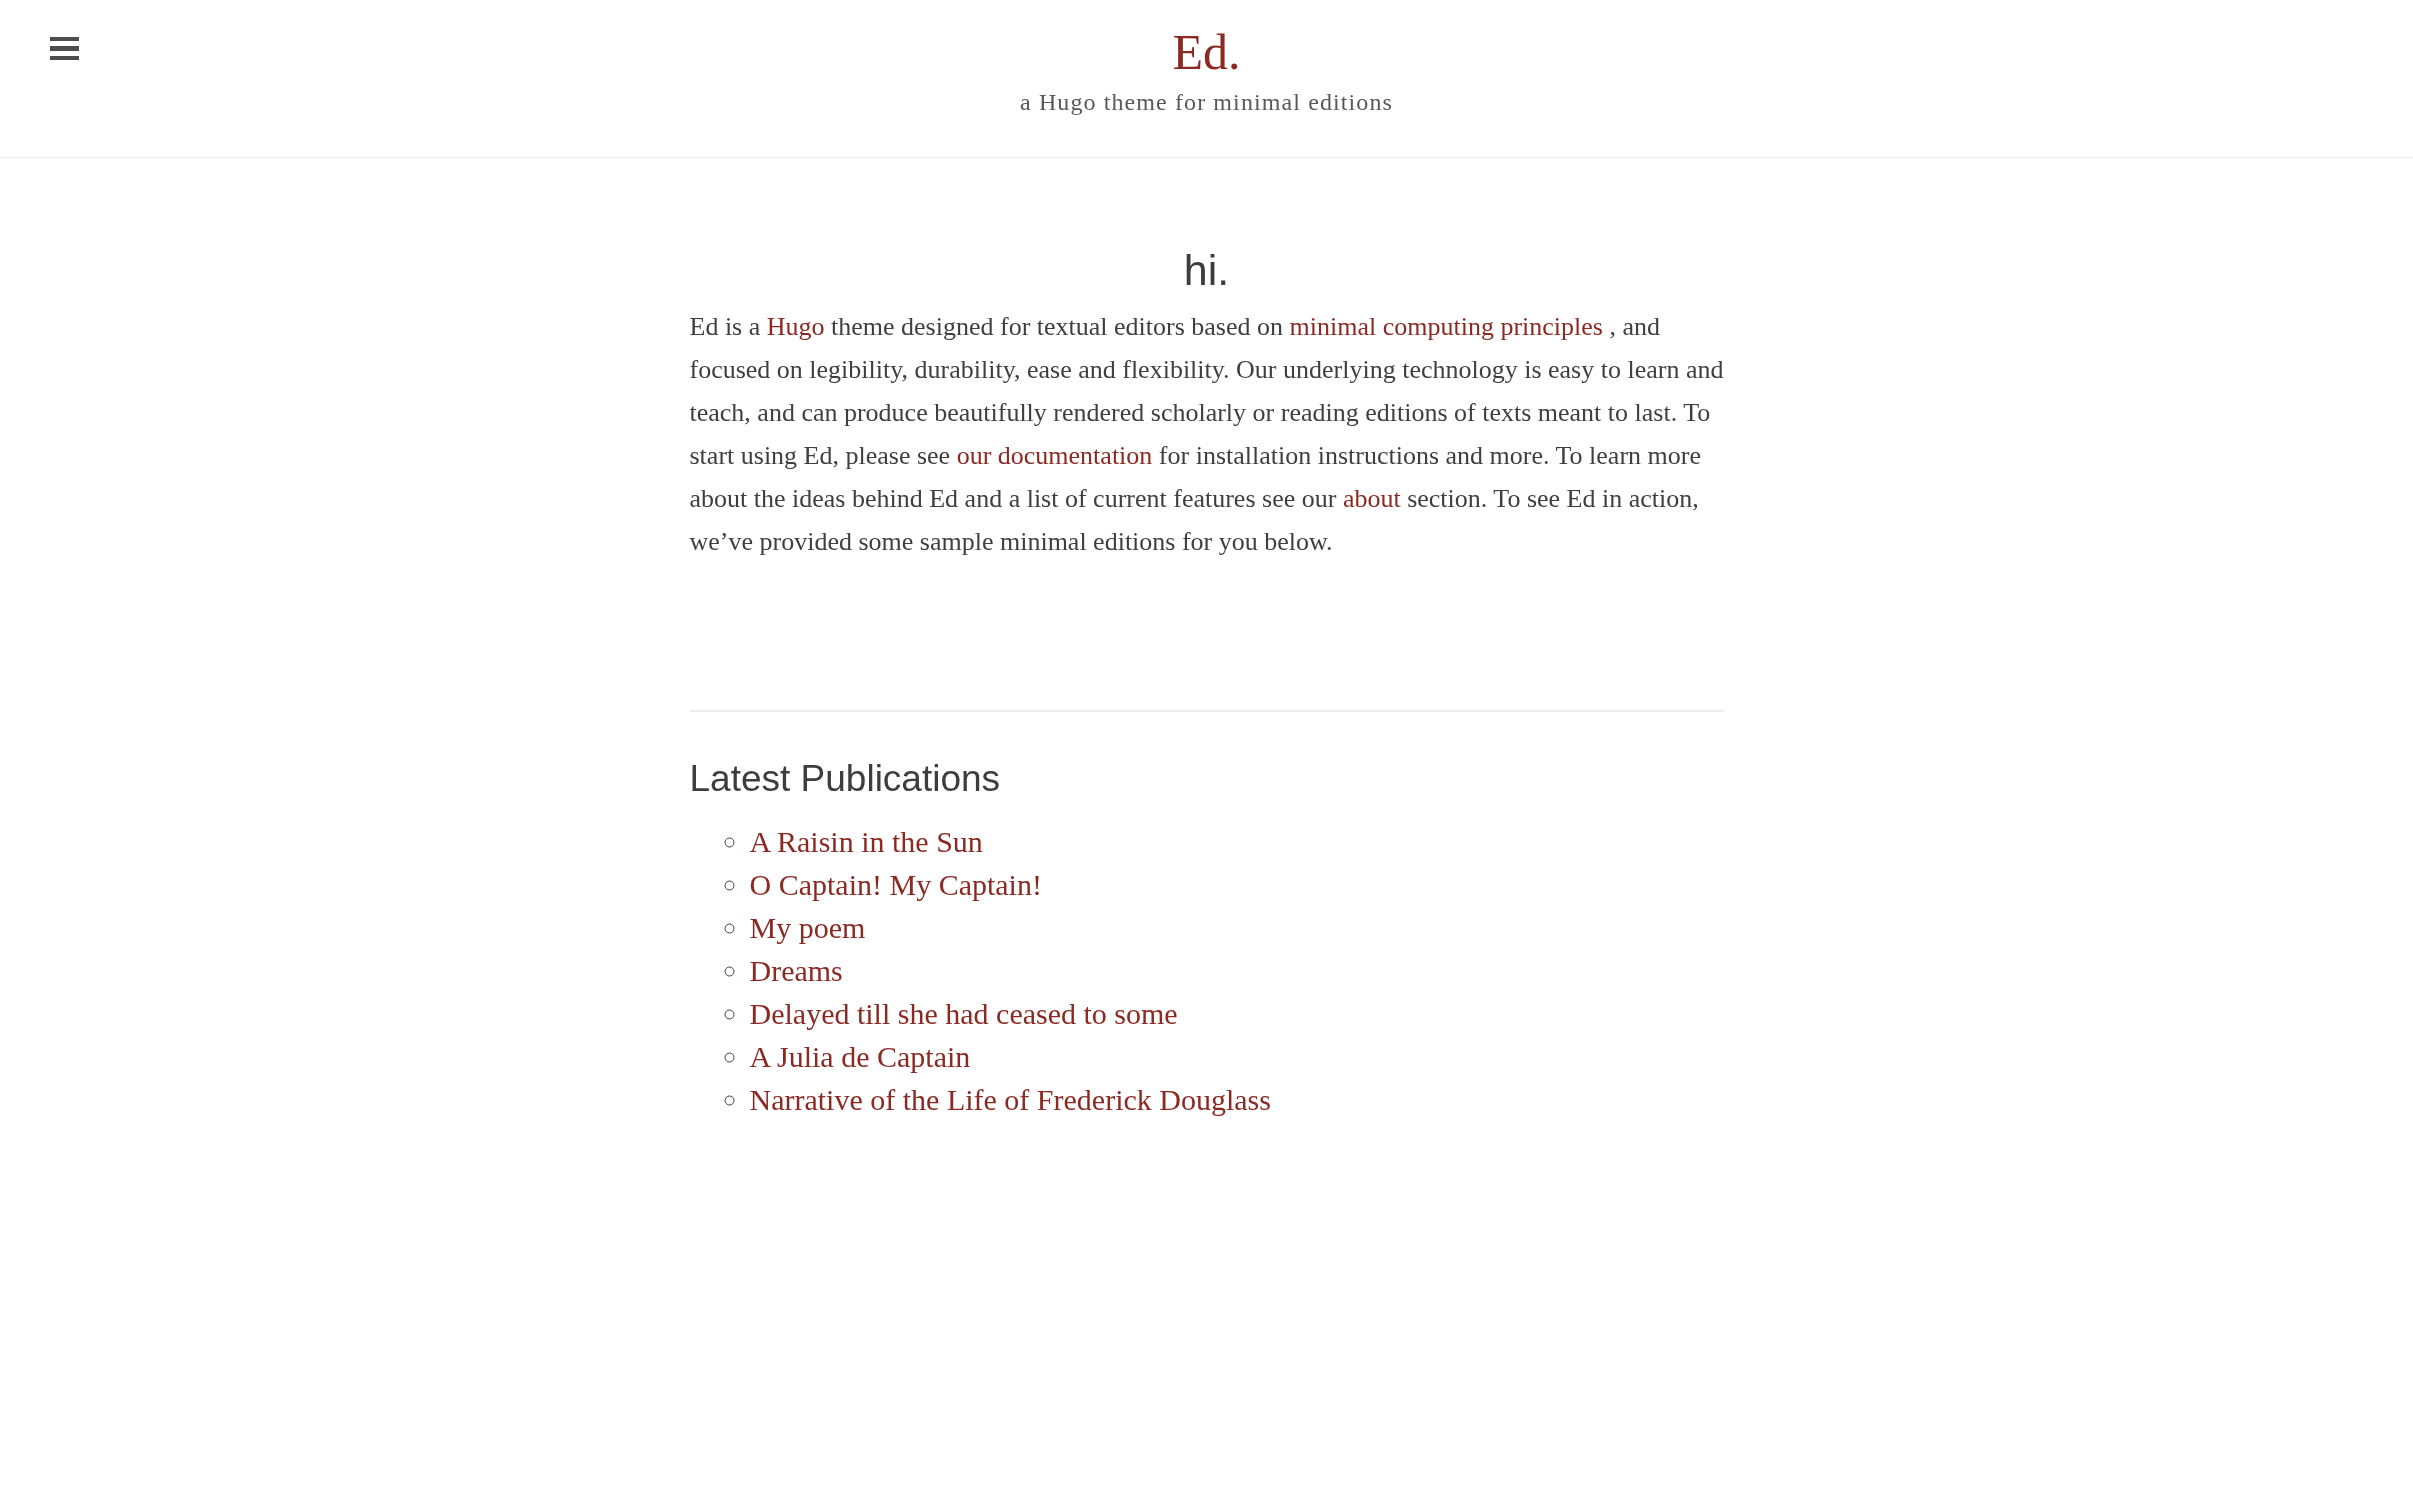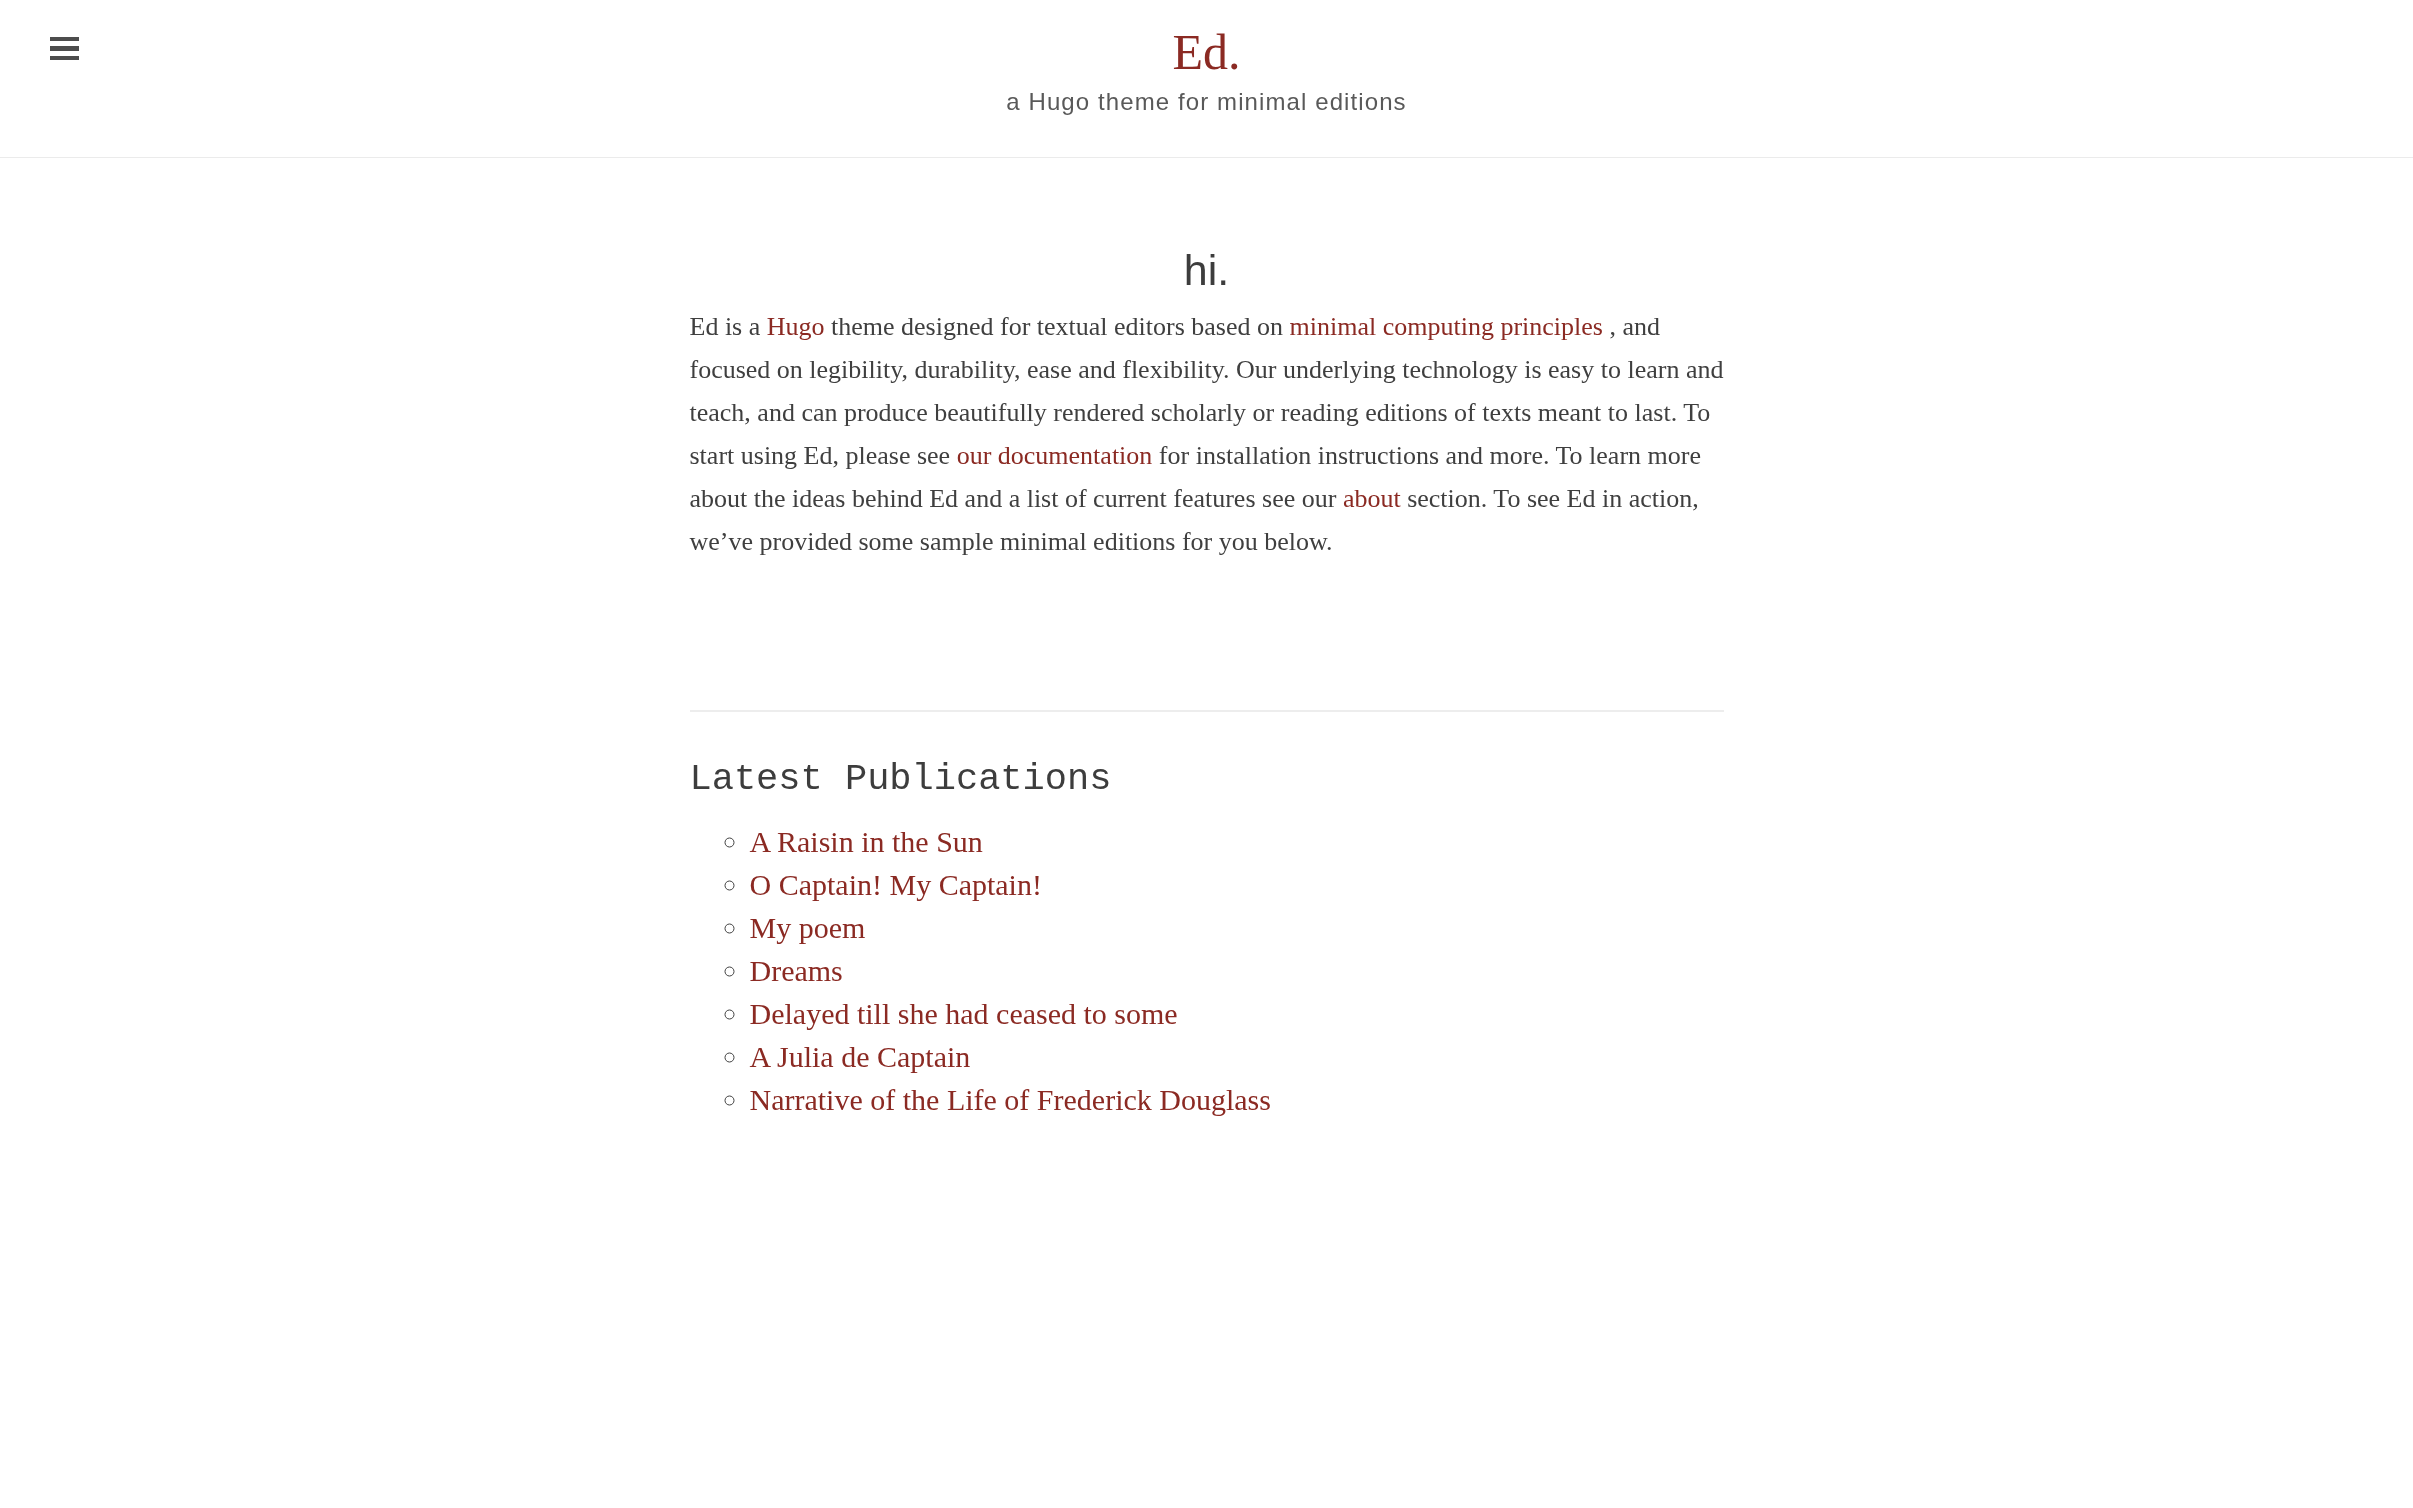--- a/index.html
+++ b/index.html
@@ -49,21 +49,21 @@
     margin:4px;
     font-family:"Liberation Serif","DejaVu Serif",serif;
     font-weight:400;
     font-size:50px;
     line-height:57px;
     color:var(--accent);
   }
   .site-title a{color:inherit;text-decoration:none;}
   .site-subtitle{
     margin-top:5.7px;
-    font-family:Liberation Sans, sans-serif;
+    font-family:Liberation Serif, serif;
     font-size:24px;
     line-height:1.25;
     letter-spacing:1.1px;
     color:var(--muted);
   }
 
   
   .content{
     width:1034px;
     margin:0 auto;
@@ -87,21 +87,21 @@
     color:var(--accent);
     text-decoration:none;
   }
   .section-divider{
     border:none;
     border-top:2.2px solid #ededed;
     margin:147px 0 0;
   }
   .pubs-heading{
     margin:46px 0 0;
-    font-family:Liberation Mono, monospace;
+    font-family:Liberation Sans, sans-serif;
     font-weight:400;
     font-size:37px;
     line-height:42px;
     color:var(--heading-text);
   }
   .pub-list{
     margin:20px 0 0;
     padding-left:60px;
     list-style-type:circle;
     font-size:30px;

